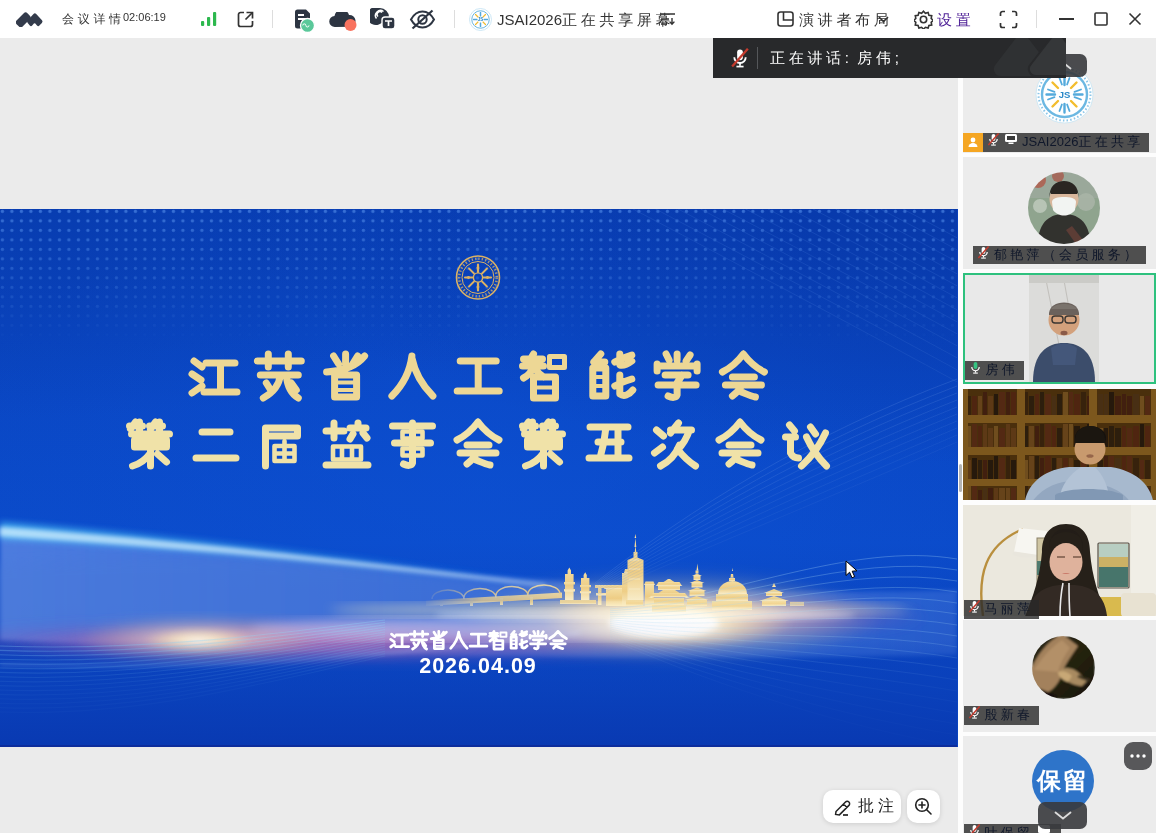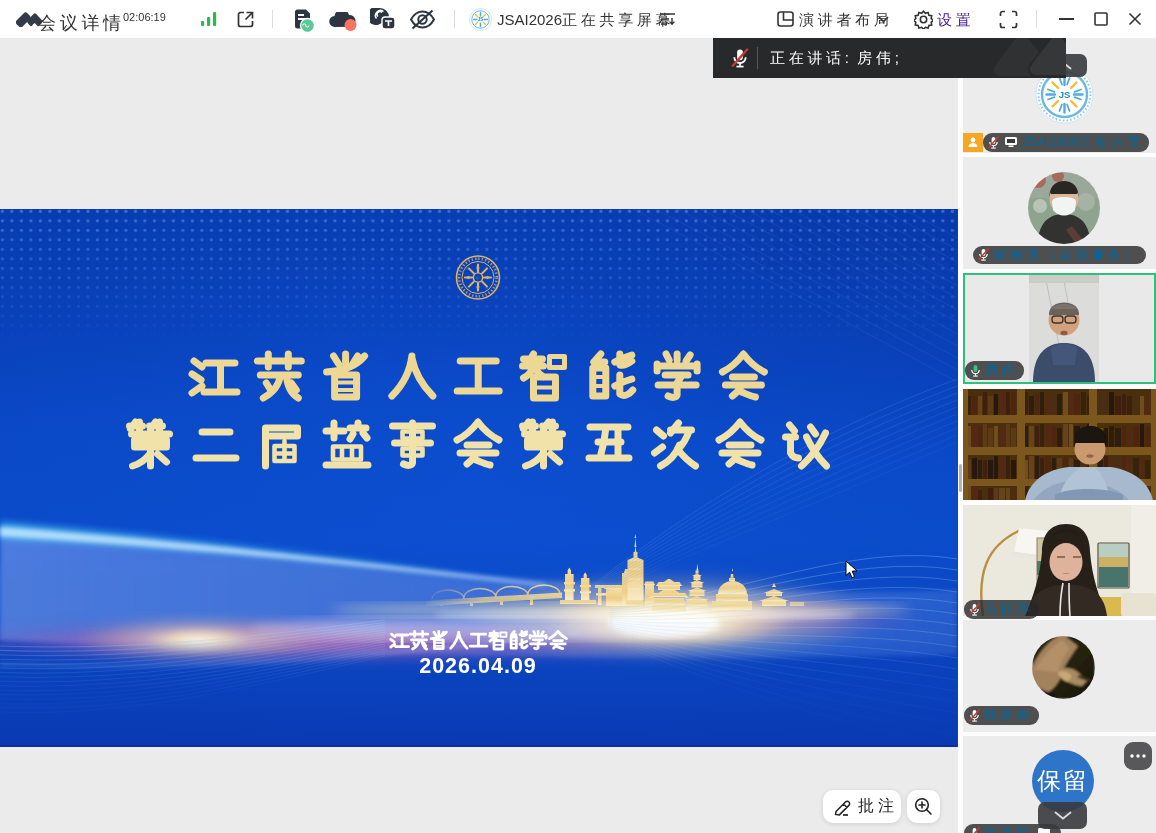--- a/index.html
+++ b/index.html
@@ -2,36 +2,36 @@
 <html><head><meta charset="utf-8">
 <style>
 *{margin:0;padding:0;box-sizing:border-box}
 html,body{width:1156px;height:833px;overflow:hidden;background:#fff;
  font-family:"Liberation Sans",sans-serif;}
 .abs{position:absolute}
 #topbar{position:absolute;left:0;top:0;width:1156px;height:38px;background:#fff;}
 #mainarea{position:absolute;left:0;top:38px;width:958px;height:795px;background:#ebebeb;}
 #slide{position:absolute;left:0;top:209px;width:1147px;height:538px;overflow:hidden;
  background:radial-gradient(ellipse 900px 500px at 46% 58%, #0b51d2 0%, #0947c4 48%, #0a40ba 78%, #0a3db4 100%);}
-.lbl{position:absolute;height:18.5px;background:rgba(40,40,40,.8);color:#0369a1;
- font-size:13px;line-height:18.5px;white-space:nowrap;display:flex;align-items:center;padding:0 6px 0 4px;border-radius:9px;}
+.lbl{position:absolute;height:18.5px;background:rgba(40,40,40,.8);color:#0f172a;
+ font-size:13px;line-height:18.5px;white-space:nowrap;display:flex;align-items:flex-start;padding:0 6px 0 4px;}
 .lbl svg{flex:0 0 auto;margin-right:4px}
 .cjk{letter-spacing:.25em}
 .chevbtn{position:absolute;background:rgba(56,58,61,.9);border-radius:7px;display:flex;align-items:center;justify-content:center}
 .tile{position:absolute;left:963px;width:193px;background:#ececec;overflow:hidden}
 </style></head>
 <body>
 <div id="topbar">
 <svg class="abs" style="left:16px;top:11px" width="28" height="16" viewBox="0 0 28 16">
 <g fill="#333b4b">
 <rect x="-0.5" y="4.6" width="15.4" height="8.6" rx="2.6" transform="rotate(-45 7.2 8.9)"></rect>
 <path d="M11.8 9.3 L17.5 2.9 a1.8 1.8 0 0 1 2.7 0 L26 9.3 a1.9 1.9 0 0 1-.1 2.6 l-2.5 2.6 a1.6 1.6 0 0 1-2.4 0 l-1.7 -1.9 a.9 .9 0 0 0-1.4 0 l-1.7 1.9 a1.6 1.6 0 0 1-2.4 0 l-2.1 -2.4 a1.9 1.9 0 0 1 .1-2.8 Z"></path>
 </g>
 </svg>
-<div class="abs" style="left:38px;top:11px;font-size:18px;color:#333;letter-spacing:3.7px">会议详情</div>
+<div class="abs" style="left:62px;top:11px;font-size:12px;color:#333;letter-spacing:3.7px">会议详情</div>
 <div class="abs" style="left:123px;top:11px;font-size:11px;color:#333">02:06:19</div>
 <svg class="abs" style="left:201px;top:12px" width="17" height="14" viewBox="0 0 17 14">
 <rect x="0" y="9" width="3.2" height="5" rx="1" fill="#2db84e"></rect>
       <rect x="6" y="5" width="3.2" height="9" rx="1" fill="#2db84e"></rect>
       <rect x="12" y="0" width="3.2" height="14" rx="1" fill="#2db84e"></rect>
 </svg>
 <svg class="abs" style="left:236px;top:10px" width="19" height="19" viewBox="0 0 19 19" fill="none" stroke="#333" stroke-width="1.7">
 <path d="M8 2.5 H4.5 A2 2 0 0 0 2.5 4.5 V14.5 A2 2 0 0 0 4.5 16.5 H14.5 A2 2 0 0 0 16.5 14.5 V11"></path>
 <path d="M10.5 2.5 H16.5 V8.5"></path>
       <path d="M16 3 L9.5 9.5"></path>
@@ -798,21 +798,21 @@
         <rect x="5" y="1" width="4" height="7.5" rx="2"></rect>
         <path d="M3 6.5 a4 4 0 0 0 8 0" fill="none" stroke="#fff" stroke-width="1.3"></path>
         <rect x="6.4" y="10.5" width="1.2" height="2"></rect>
         <rect x="4.5" y="12.4" width="5" height="1.2"></rect>
       </g>
       <path d="M1.5 13 L12.5 .5" stroke="#c43b2e" stroke-width="1.6"></path>
     </svg>
     <span style="letter-spacing:3.25px">殷新春</span>
   </div>
 <div class="tile" style="top:735.5px;height:97.5px">
-<div style="position:absolute;left:69px;top:14px;width:62px;height:62px;border-radius:50%;background:#2e74c9;color:#fff;display:flex;align-items:center;justify-content:center;font-size:24px;font-weight:normal;letter-spacing:2px">保留</div>
+<div style="position:absolute;left:69px;top:14px;width:62px;height:62px;border-radius:50%;background:#2e74c9;color:#fff;display:flex;align-items:center;justify-content:center;font-size:24px;font-weight:bold;letter-spacing:2px">保留</div>
 <div style="position:absolute;left:160.5px;top:6.5px;width:28px;height:28px;border-radius:9px;background:#58585a;display:flex;align-items:center;justify-content:center">
 <svg width="16" height="4" viewBox="0 0 16 4">
         <circle cx="2" cy="2" r="1.7" fill="#fff"></circle>
         <circle cx="8" cy="2" r="1.7" fill="#fff"></circle>
         <circle cx="14" cy="2" r="1.7" fill="#fff"></circle>
       </svg>
     </div>
 </div>
 <div class="lbl" style="left:963.5px;top:824px;overflow:hidden">
     <svg width="13" height="13" viewBox="0 0 14 14">

